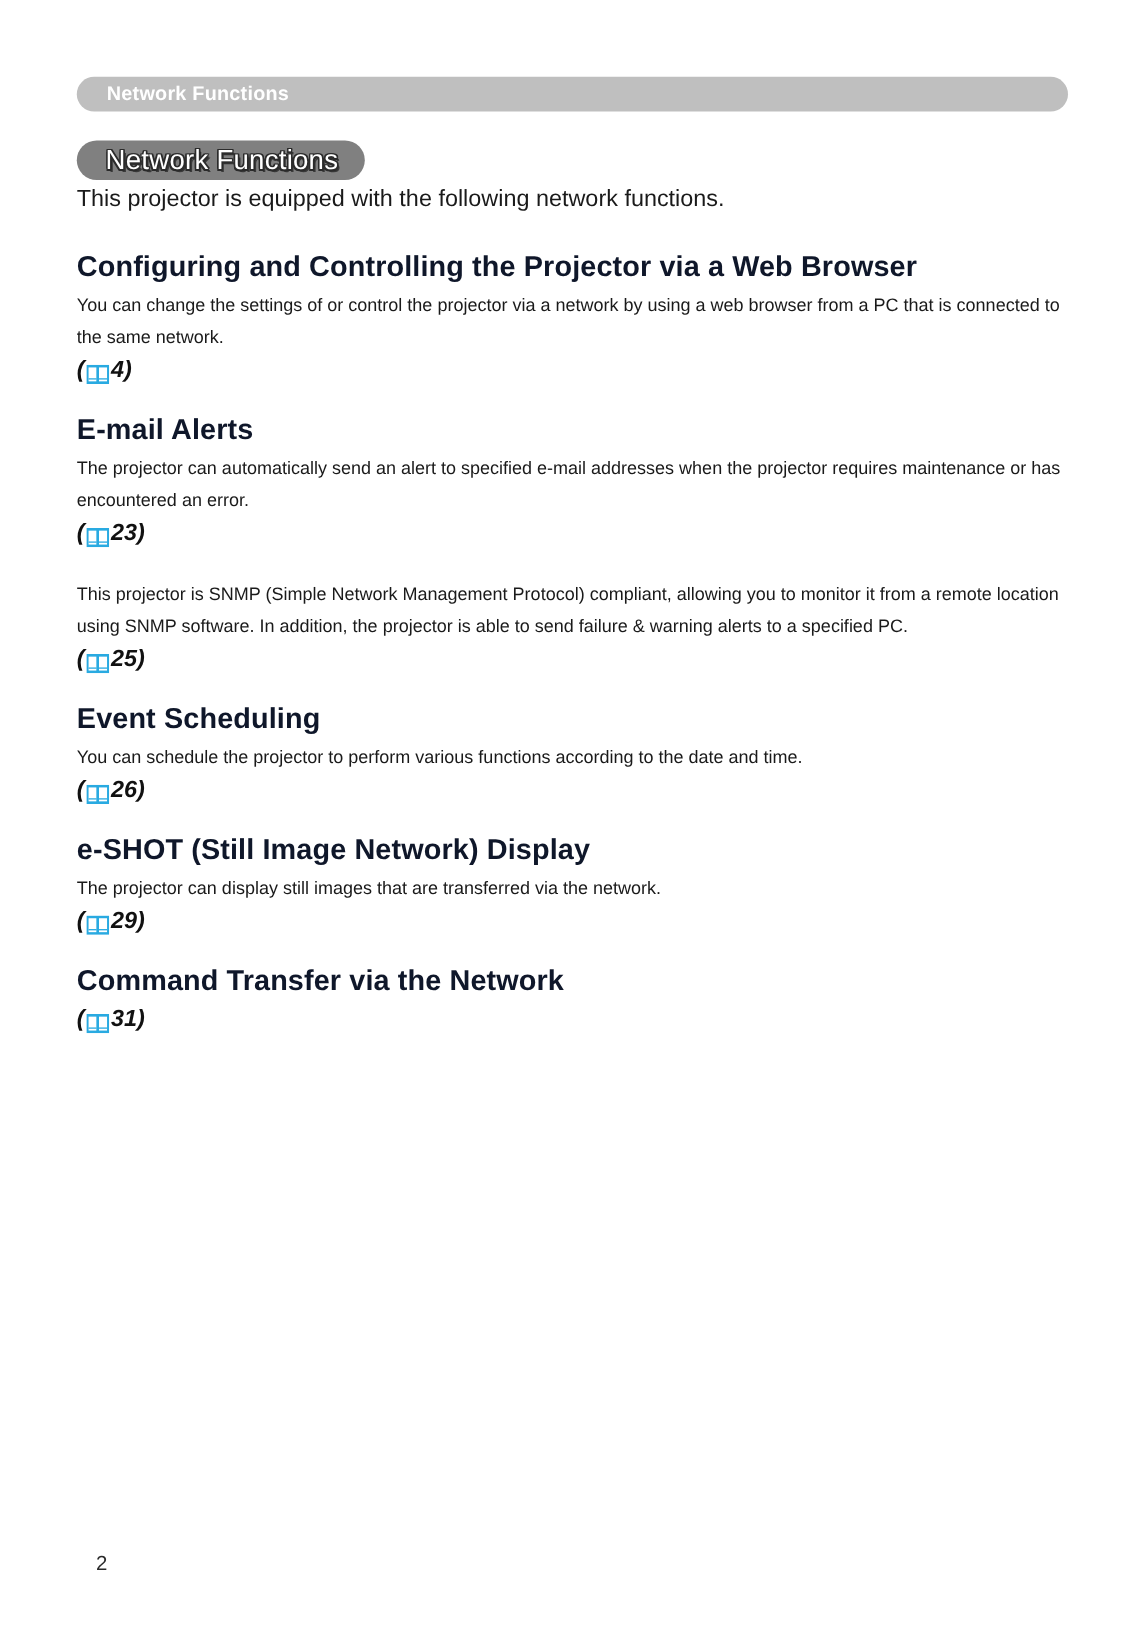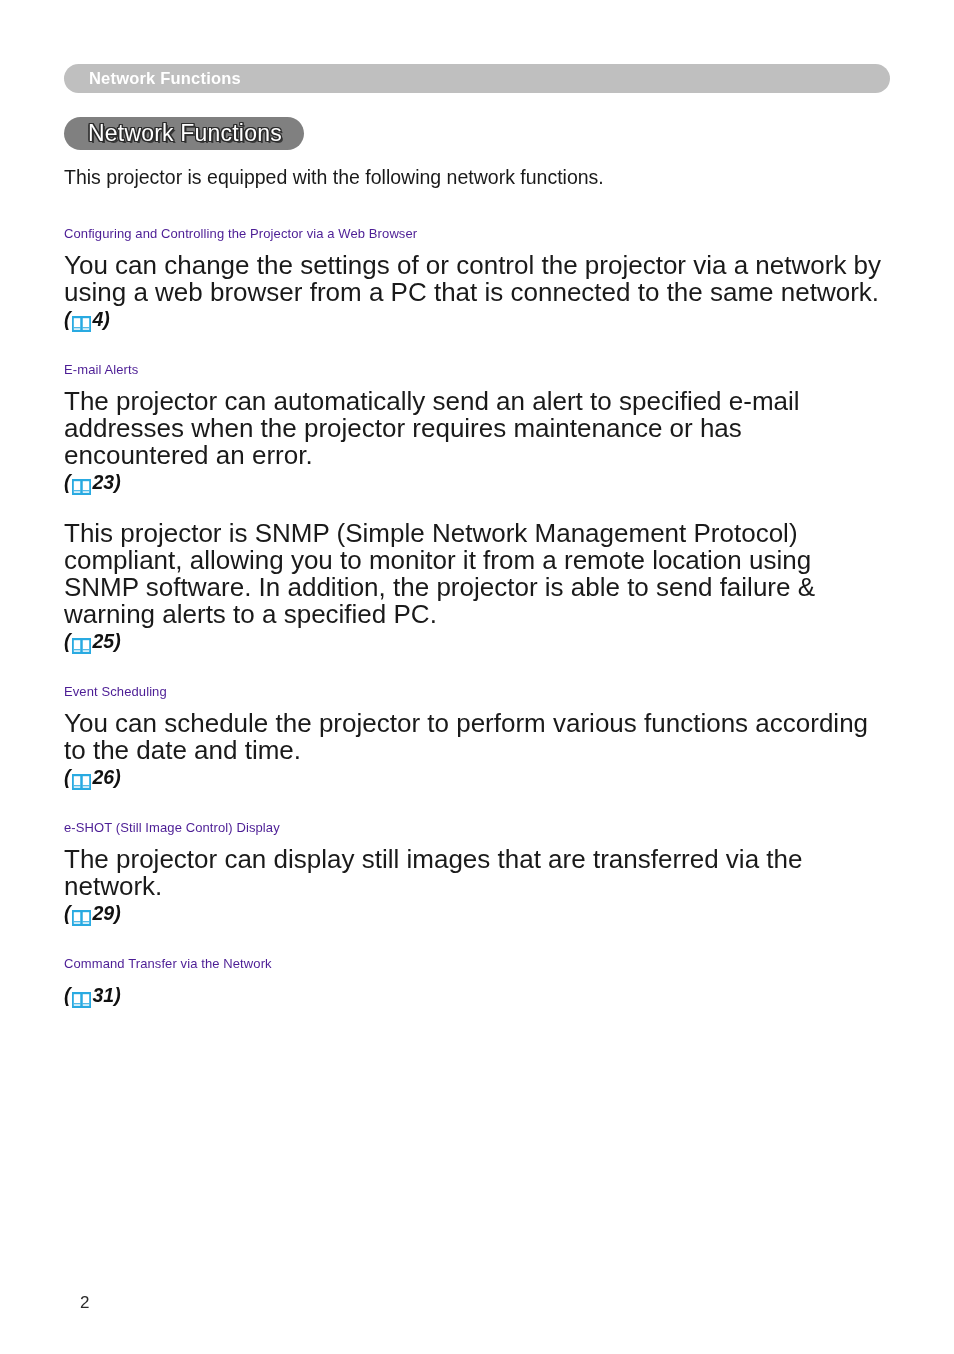--- a/index.html
+++ b/index.html
@@ -72,49 +72,49 @@
        0     1.2px 0 #2b2b2b,
       -1.2px  0    0 #2b2b2b,
        1.2px  0    0 #2b2b2b,
        2.2px  2.2px 0 #3a3a3a;
   }
 
   
   .content {
     position: absolute;
     left: 64px;
-    top: 164px;
+    top: 153px;
     width: 826px;
   }
 
   .intro {
     font-size: 19.5px;
     line-height: 27px;
     color: #1a1a1a;
     margin: 0 0 0 0;
   }
 
   .section {
     margin-top: 24px;
   }
   .section:first-of-type {
     margin-top: 30px;
   }
 
   .section-heading {
-    font-size: 13px;
-    font-weight: normal;
-    color: #4c1d95;
+    font-size: 24px;
+    font-weight: bold;
+    color: #0f172a;
     line-height: 25px;
     margin: 0 0 6px 0;
     letter-spacing: 0.1px;
   }
 
   .section-body {
-    font-size: 26px;
+    font-size: 15px;
     line-height: 27px;
     color: #1a1a1a;
     margin: 0;
     max-width: 826px;
   }
 
   .ref {
     font-size: 19.5px;
     font-weight: bold;
     font-style: italic;
@@ -245,21 +245,21 @@
             <rect x="1.8" y="11.2" width="6.7" height="1.1" fill="#29aae1"></rect>
             <rect x="10.5" y="11.2" width="6.7" height="1.1" fill="#29aae1"></rect>
           </svg>
         </span>
         <span class="num">26</span>
         <span class="paren">)</span>
       </p>
     </div>
 
     <div class="section">
-      <h2 class="section-heading">e-SHOT (Still Image Control) Display</h2>
+      <h2 class="section-heading">e-SHOT (Still Image Network) Display</h2>
       <p class="section-body">The projector can display still images that are transferred via the network.</p>
       <p class="ref">
         <span class="paren">(</span>
         <span class="book-icon">
           <svg viewBox="0 0 19 16" width="19" height="16" xmlns="http://www.w3.org/2000/svg">
             <rect x="0" y="0" width="19" height="16" fill="#29aae1"></rect>
             <rect x="1.8" y="2.2" width="6.7" height="11.6" fill="#ffffff"></rect>
             <rect x="10.5" y="2.2" width="6.7" height="11.6" fill="#ffffff"></rect>
             <rect x="8.5" y="1.2" width="2" height="13.6" fill="#29aae1"></rect>
             <rect x="1.8" y="11.2" width="6.7" height="1.1" fill="#29aae1"></rect>

